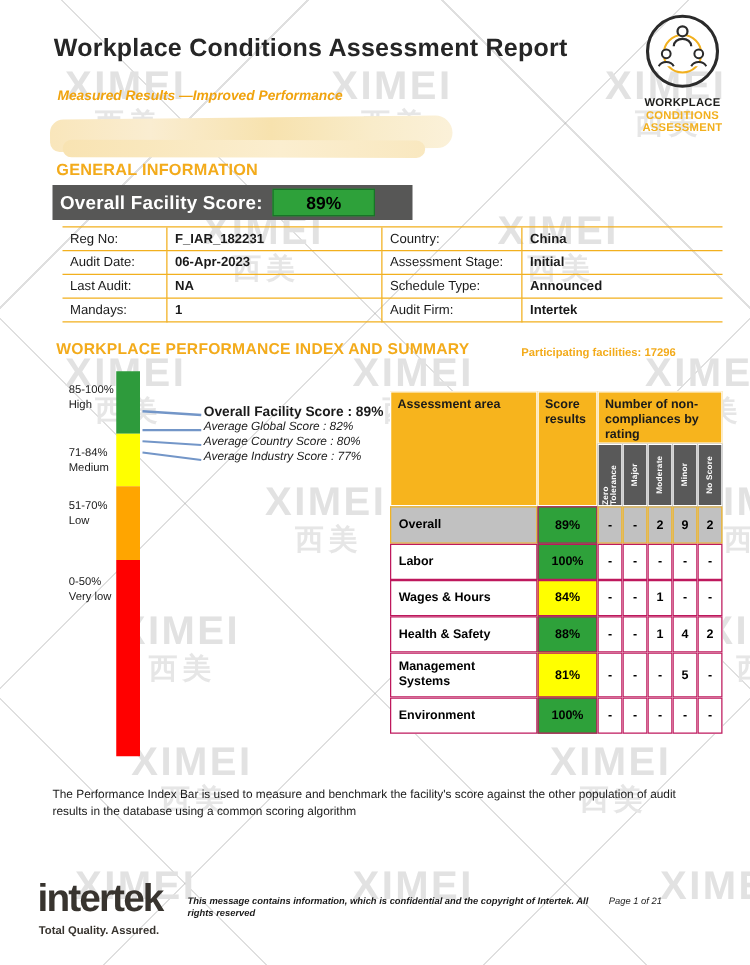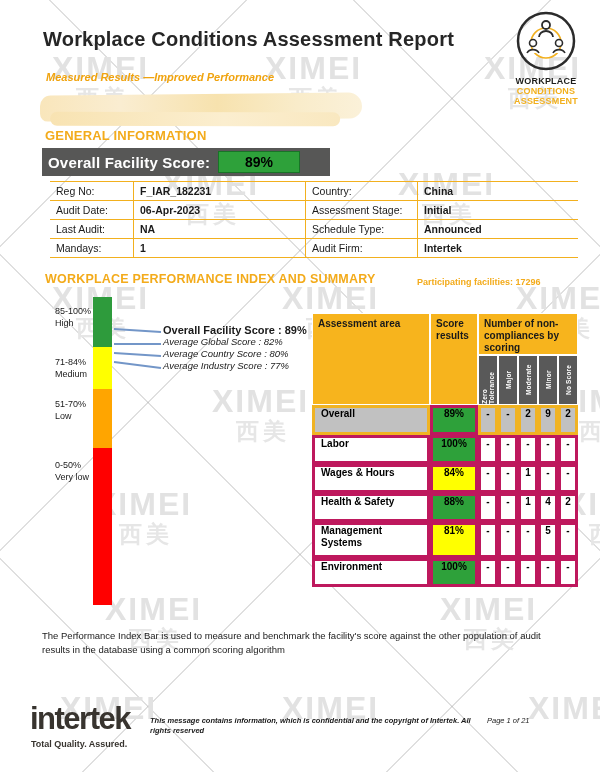--- a/index.html
+++ b/index.html
@@ -89,21 +89,21 @@
   .sum-table .gh-area { grid-column:1; grid-row:1 / 3; }
   .sum-table .gh-score { grid-column:2; grid-row:1 / 3; }
   .sum-table .gh-nc { grid-column:3 / 8; grid-row:1; }
   .sum-table .rot {
     grid-row:2; background:#595959; border:1.5px solid #fff;
     writing-mode:vertical-rl; transform:rotate(180deg);
     display:flex; align-items:center; justify-content:center;
     font-size:6.5px; font-weight:bold; color:#fff; letter-spacing:.2px; overflow:hidden;
   }
   .sum-table .cell {
-    border:3px solid #be185d; display:flex; align-items:flex-start; font-size:10px; color:#000; background:#fff;
+    border:1px solid #be185d; display:flex; align-items:center; font-size:10px; color:#000; background:#fff;
   }
   .sum-table .cell.area { padding-left:6px; font-weight:700; }
   .sum-table .cell.area span { display:inline-block; max-width:82px; line-height:12px; }
   .sum-table .cell.ctr { justify-content:center; font-weight:600; }
   .sum-table .cell.score { justify-content:center; font-weight:700; }
   .sum-table .score-green { background:#2ea13a; }
   .sum-table .score-yellow { background:#ffff00; }
   .sum-table .row-gray { background:#c1c1c1; border-color:#f0b323; }
 
   .note { position:absolute; left:42px; top:629px; width:524px; font-size:9.5px; line-height:14px; color:#1a1a1a; }
@@ -280,21 +280,21 @@
     <div class="annotations">
       <div class="ann-main">Overall Facility Score : 89%</div>
       <div class="ann-sub">Average Global Score : 82%</div>
       <div class="ann-sub">Average Country Score : 80%</div>
       <div class="ann-sub">Average Industry Score : 77%</div>
     </div>
 
     <div class="sum-table">
       <div class="goldhead gh-area">Assessment area</div>
       <div class="goldhead gh-score">Score results</div>
-      <div class="goldhead gh-nc">Number of non-compliances by scoring</div>
+      <div class="goldhead gh-nc">Number of non-compliances by rating</div>
 
       <div class="rot" style="grid-column:3">Zero Tolerance</div>
       <div class="rot" style="grid-column:4">Major</div>
       <div class="rot" style="grid-column:5">Moderate</div>
       <div class="rot" style="grid-column:6">Minor</div>
       <div class="rot" style="grid-column:7">No Score</div>
 
       <div class="cell area row-gray">
           <span>Overall</span>
         </div>

